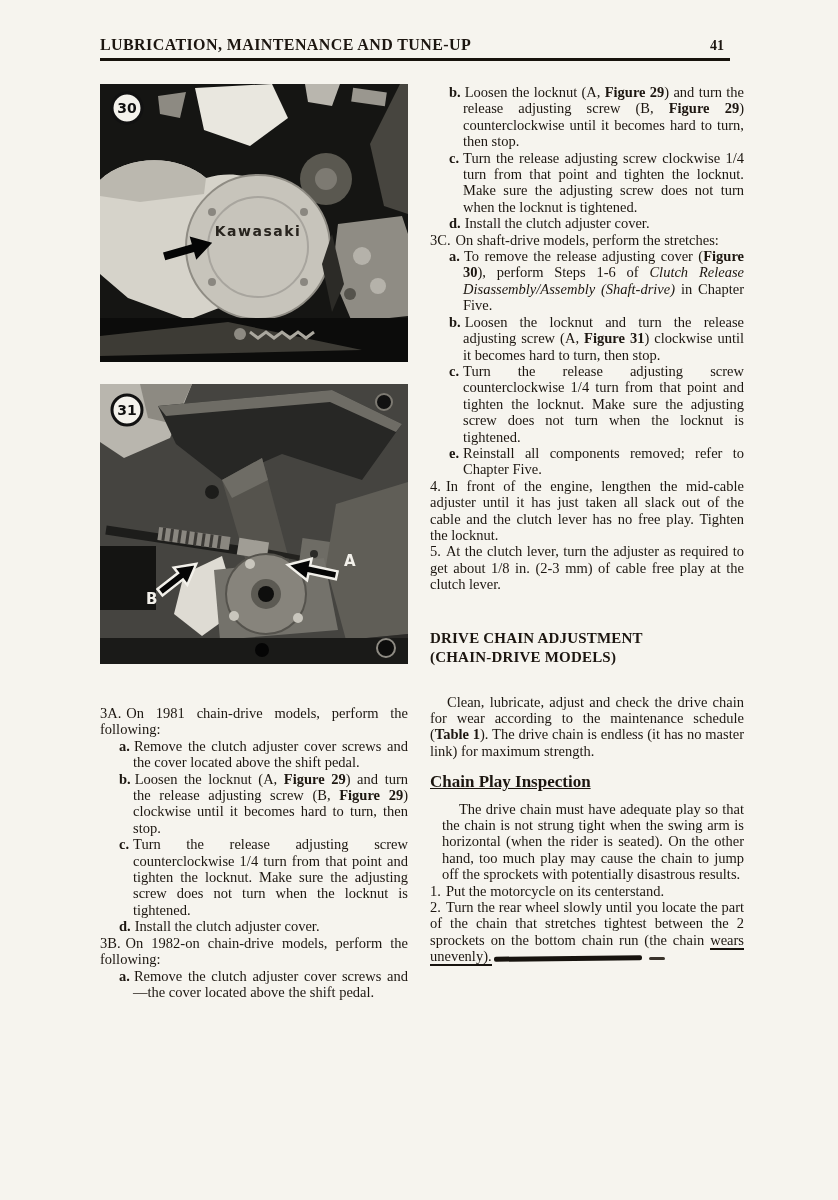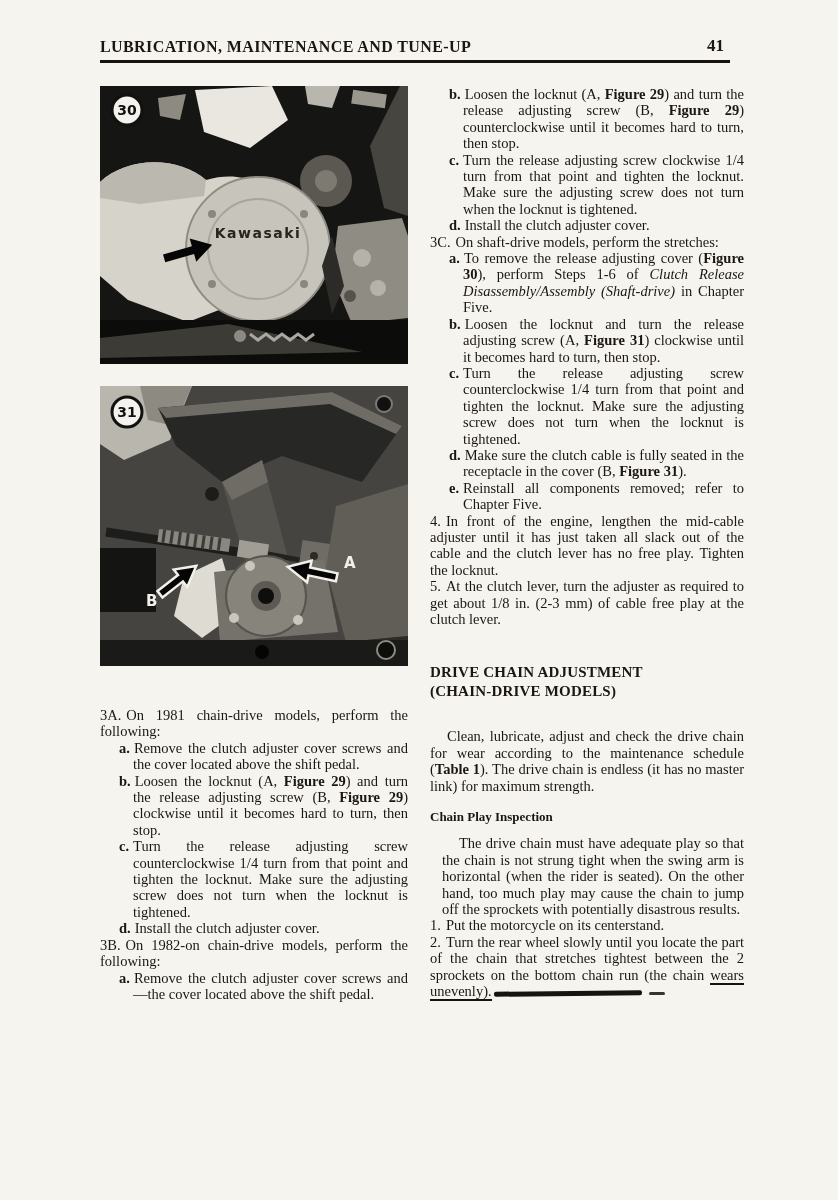--- a/index.html
+++ b/index.html
@@ -11,35 +11,35 @@
     overflow:hidden;
   }
   .page{box-sizing:border-box;width:824px;height:1200px;padding-top:36px;position:relative;border-radius:20px;}
   .hdr{
     margin:0 94px 0 100px;
     display:flex;justify-content:space-between;align-items:flex-end;
     border-bottom:3px solid #17120c;
     padding-bottom:4px;
   }
   .hdr .title{font-weight:bold;font-size:16px;letter-spacing:.4px;}
-  .hdr .pnum{font-weight:bold;font-size:17px;padding-right:6px;}
+  .hdr .pnum{font-weight:bold;font-size:14px;padding-right:6px;}
   .columns{display:flex;gap:22px;margin:23px 94px 0 100px;}
   .col-left{width:308px;flex:0 0 308px;}
   .col-right{width:314px;flex:0 0 314px;}
   .txt{font-size:14.5px;line-height:16.4px;text-align:justify;}
   .col-left .textblock{margin-top:41px;}
   figure{margin:0 0 22px 0;}
   figure svg{display:block;}
   p{margin:0;}
   p.let{padding-left:33px;text-indent:-14px;}
   .lbl{font-weight:700;margin-right:4px;}
   .lblnum{margin-right:5px;}
   h2.section{margin:36px 0 0;font-size:15px;line-height:19px;letter-spacing:.2px;font-family:"Liberation Serif",serif;}
   p.firstindent{text-indent:17px;margin-top:27px;}
-  h3.sub{margin:15px 0 0;font-size:13px;line-height:16.4px;}
+  h3.sub{margin:15px 0 0;font-size:17px;line-height:16.4px;text-decoration:underline;}
   p.after-sub{margin-top:10px;margin-left:12px;}
   .smeared{border-bottom:2.5px solid #17130e;}
   .smear{display:inline-block;width:148px;height:5px;background:#17130e;border-radius:2px;vertical-align:middle;margin-left:2px;transform:translateY(1px) skewY(-.6deg);}
   .smear-dash{display:inline-block;width:16px;height:3px;background:#3a332b;border-radius:2px;vertical-align:middle;margin-left:7px;transform:translateY(1px);}
 </style>
 </head>
 <body>
 
 <div class="page">
 
@@ -184,21 +184,20 @@
     </div>
 
     <div class="col-right txt">
       <p class="let"><b class="lbl">b.</b><span><span>Loosen the locknut (A, </span><b>Figure 29</b><span>) and turn the release adjusting screw (B, </span><b>Figure 29</b><span>) counterclockwise until it becomes hard to turn, then stop.</span></span></p>
       <p class="let"><b class="lbl">c.</b><span><span>Turn the release adjusting screw clockwise 1/4 turn from that point and tighten the locknut. Make sure the adjusting screw does not turn when the locknut is tightened.</span></span></p>
       <p class="let"><b class="lbl">d.</b><span><span>Install the clutch adjuster cover.</span></span></p>
       <p class="num"><span class="lblnum">3C.</span><span><span>On shaft-drive models, perform the stretches:</span></span></p>
       <p class="let"><b class="lbl">a.</b><span><span>To remove the release adjusting cover (</span><b>Figure 30</b><span>), perform Steps 1-6 of </span><i>Clutch Release Disassembly/Assembly (Shaft-drive)</i><span> in Chapter Five.</span></span></p>
       <p class="let"><b class="lbl">b.</b><span><span>Loosen the locknut and turn the release adjusting screw (A, </span><b>Figure 31</b><span>) clockwise until it becomes hard to turn, then stop.</span></span></p>
       <p class="let"><b class="lbl">c.</b><span><span>Turn the release adjusting screw counterclockwise 1/4 turn from that point and tighten the locknut. Make sure the adjusting screw does not turn when the locknut is tightened.</span></span></p>
-      <p class="let"><b class="lbl">d.</b><span><span>Make sure the clutch cable is fully seated in the receptacle in the cover (B, </span><b>Figure 31</b><span>).</span></span></p>
       <p class="let"><b class="lbl">e.</b><span><span>Reinstall all components removed; refer to Chapter Five.</span></span></p>
       <p class="num"><span class="lblnum">4.</span><span><span>In front of the engine, lengthen the mid-cable adjuster until it has just taken all slack out of the cable and the clutch lever has no free play. Tighten the locknut.</span></span></p>
       <p class="num"><span class="lblnum">5.</span><span><span>At the clutch lever, turn the adjuster as required to get about 1/8 in. (2-3 mm) of cable free play at the clutch lever.</span></span></p>
 
       <h2 class="section">
         <span>DRIVE CHAIN ADJUSTMENT</span><br>
         <span>(CHAIN-DRIVE MODELS)</span>
       </h2>
 
       <p class="firstindent"><span>Clean, lubricate, adjust and check the drive chain for wear according to the maintenance schedule (</span><b>Table 1</b><span>). The drive chain is endless (it has no master link) for maximum strength.</span></p>

